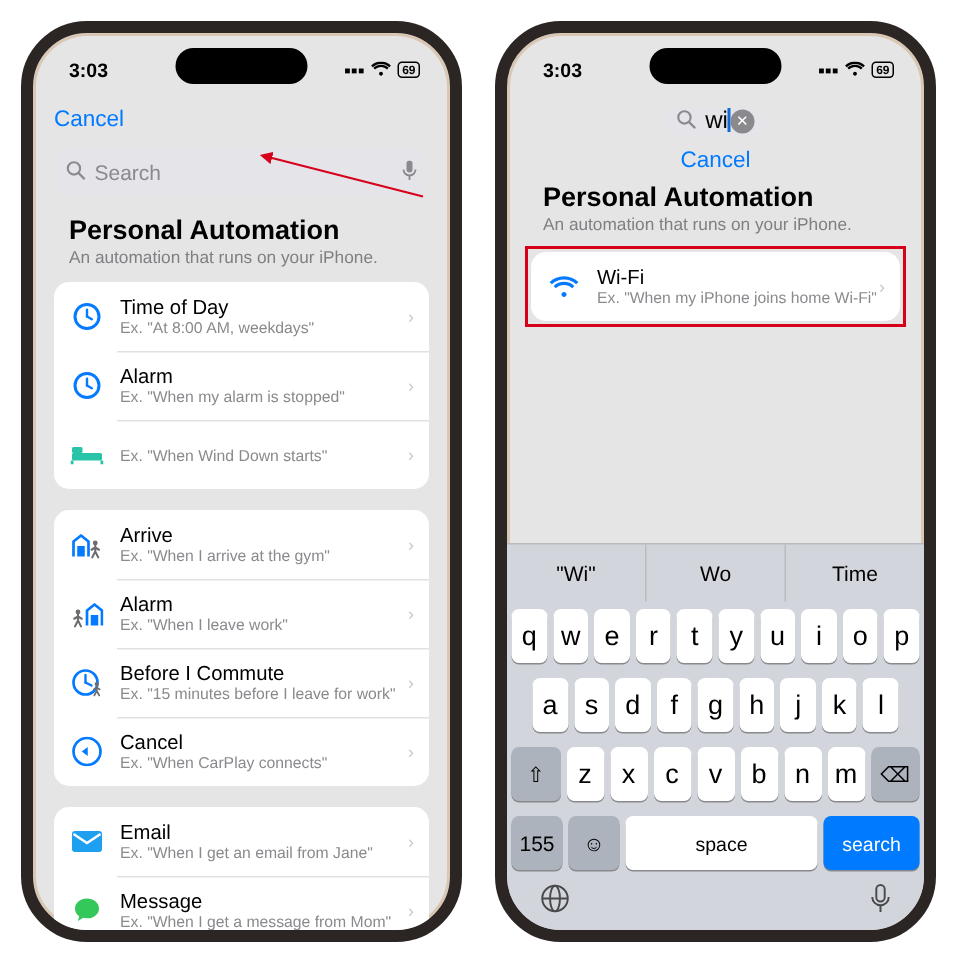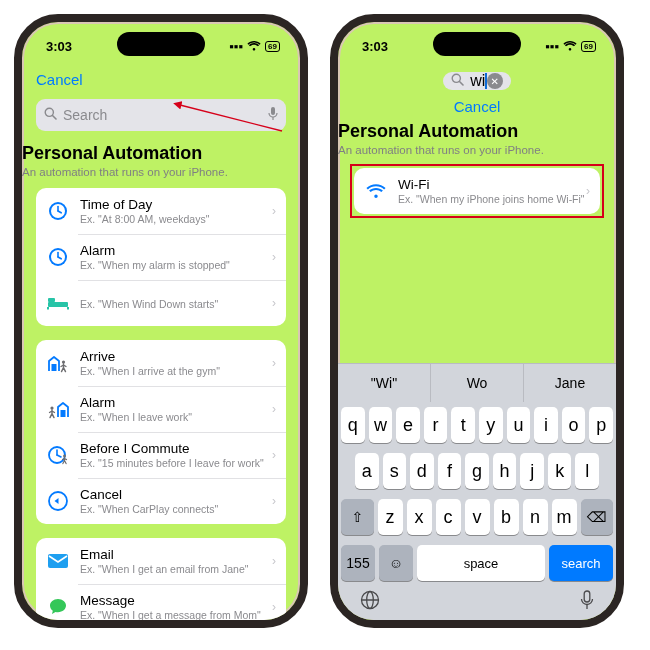--- a/index.html
+++ b/index.html
@@ -1,37 +1,37 @@
 <!DOCTYPE html>
 <html><head>
   <meta charset="utf-8">
   <style>
     * { box-sizing: border-box; margin: 0; padding: 0; }
     body { background: #fff; font-family: -apple-system, "Helvetica Neue", Arial, sans-serif; display: flex; gap: 22px; padding: 14px; }
-    .phone { width: 294px; height: 614px; background: #bef264; border-radius: 44px; border: 8px solid #2b2523; box-shadow: inset 0 0 0 2px #d9c7b4; position: relative; overflow: hidden; }
+    .phone { width: 294px; height: 614px; background: #e5e5e5; border-radius: 44px; border: 8px solid #2b2523; box-shadow: inset 0 0 0 2px #d9c7b4; position: relative; overflow: hidden; }
     .notch { position: absolute; top: 10px; left: 50%; transform: translateX(-50%); width: 88px; height: 24px; background: #000; border-radius: 14px; z-index: 20; }
     .status-bar { height: 44px; display: flex; align-items: center; justify-content: space-between; padding: 4px 20px 0 24px; font-size: 13px; font-weight: 600; color: #000; }
     .status-right { display: flex; align-items: center; gap: 4px; }
     .batt { border: 1px solid #000; border-radius: 3px; font-size: 8px; padding: 0 2px; font-weight: 700; }
     .nav-row { padding: 5px 14px 4px; }
     .nav-row .cancel { color: #007aff; font-size: 15px; }
     .nav-row2 { display: flex; align-items: center; gap: 8px; padding: 6px 12px 4px; flex-direction: column; }
     .nav-row2 .cancel { color: #007aff; font-size: 15px; }
     .search { display: flex; align-items: center; background: #e4e4e9; border-radius: 9px; height: 32px; padding: 0 8px; margin: 6px 14px 10px; position: relative; }
     .nav-row2 .search { flex: 1; margin: 0; }
     .search .mag { color: #8a8a8e; font-size: 14px; margin-right: 6px; }
     .search input { flex: 1; border: none; background: transparent; font-size: 14px; color: #000; outline: none; }
     .search input::placeholder { color: #8a8a8e; }
     .search .mic { color: #8a8a8e; font-size: 14px; }
     .search .clear { width: 16px; height: 16px; border-radius: 50%; background: #8a8a8e; color: #fff; font-size: 10px; display: flex; align-items: center; justify-content: center; }
     .caret { display: inline-block; width: 1.5px; height: 16px; background: #0f6bd6; vertical-align: -3px; animation: bl 1s step-end infinite; }
     @keyframes bl { 50% { opacity: 0; } }
     .arrow-anno { position: absolute; top: 0; right: -6px; width: 120px; height: 34px; pointer-events: none; }
     .arrow-anno svg { overflow: visible; }
-    .hdr { padding: 2px 0 10px; }
+    .hdr { padding: 2px 24px 10px; }
     .hdr h2 { font-size: 18px; font-weight: 700; color: #000; }
     .hdr p { font-size: 11.5px; color: #7f7f83; margin-top: 2px; }
     .scroll { height: 470px; overflow: hidden; padding-bottom: 10px; }
     .group { background: #fff; border-radius: 10px; margin: 0 14px 14px; }
     .row { display: flex; align-items: center; padding: 8px 10px; position: relative; min-height: 46px; justify-content: center; }
     .row + .row::before { content: ""; position: absolute; top: 0; left: 42px; right: 0; height: .5px; background: #e1e1e4; }
     .ic { width: 24px; height: 24px; border-radius: 6px; display: flex; align-items: center; justify-content: center; margin-right: 10px; flex-shrink: 0; font-size: 13px; color: #fff; }
     .ic.svg { color: #037aff; }
     .row-txt { flex: 1; min-width: 0; }
     .row-title { font-size: 13.5px; font-weight: 500; color: #000; }
@@ -285,21 +285,21 @@
         </div>
         <span class="chev">›</span>
       </div>
     </div>
   </div>
 
   <div class="keyboard">
     <div class="suggest">
       <div>"Wi"</div>
       <div>Wo</div>
-      <div>Jane</div>
+      <div>Time</div>
     </div>
     <div class="krow">
         <div class="key">q</div>
         <div class="key">w</div>
         <div class="key">e</div>
         <div class="key">r</div>
         <div class="key">t</div>
         <div class="key">y</div>
         <div class="key">u</div>
         <div class="key">i</div>

